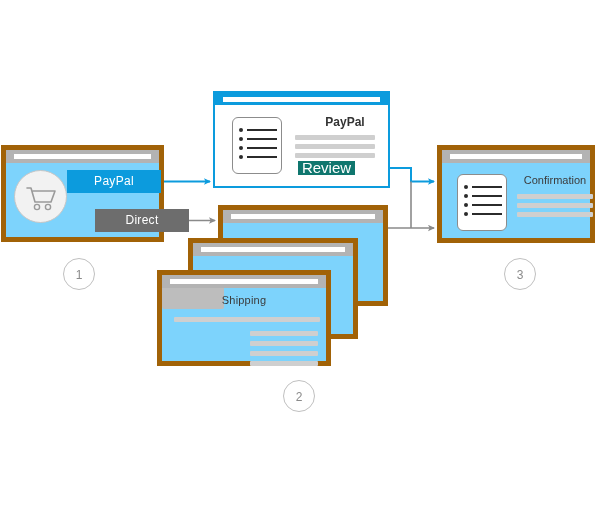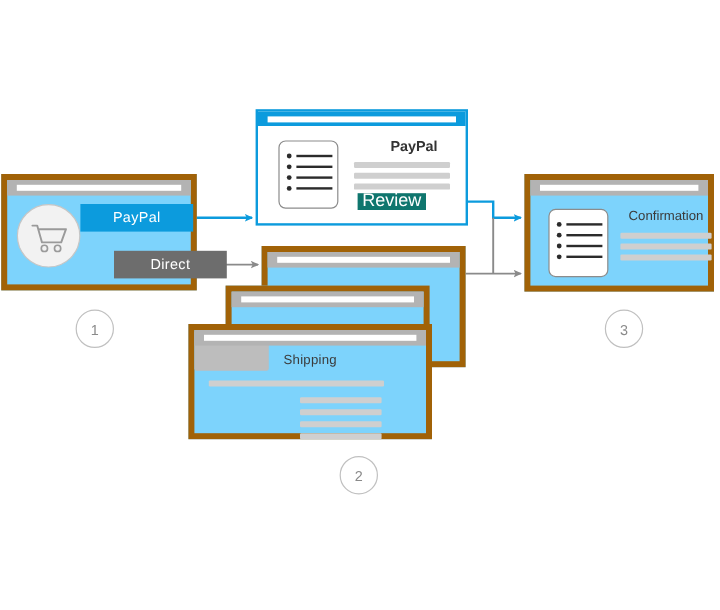--- a/index.html
+++ b/index.html
@@ -125,21 +125,21 @@
     line-height: 14px;
     text-align: center;
     font-size: 15px;
     color: #ffffff;
     background: #0f766e;
   }
 
   
   #win-payment  { left: 218px; top: 205px; width: 170px; height: 101px; }
   #win-billing  { left: 188px; top: 238px; width: 170px; height: 101px; }
-  #win-shipping { left: 157px; top: 270px; width: 203px; height: 96px; }
+  #win-shipping { left: 157px; top: 270px; width: 174px; height: 96px; }
   #win-payment  .win-title { top: 19px; }
   #win-billing  .win-title { top: 19px; }
   #win-shipping .win-title { top: 19px; }
 
   .sh-bar {
     position: absolute;
     background: #cfcfcf;
     border-radius: 1px;
   }
   #sh-wide { left: 12px; top: 42px; width: 146px; height: 5px; }

